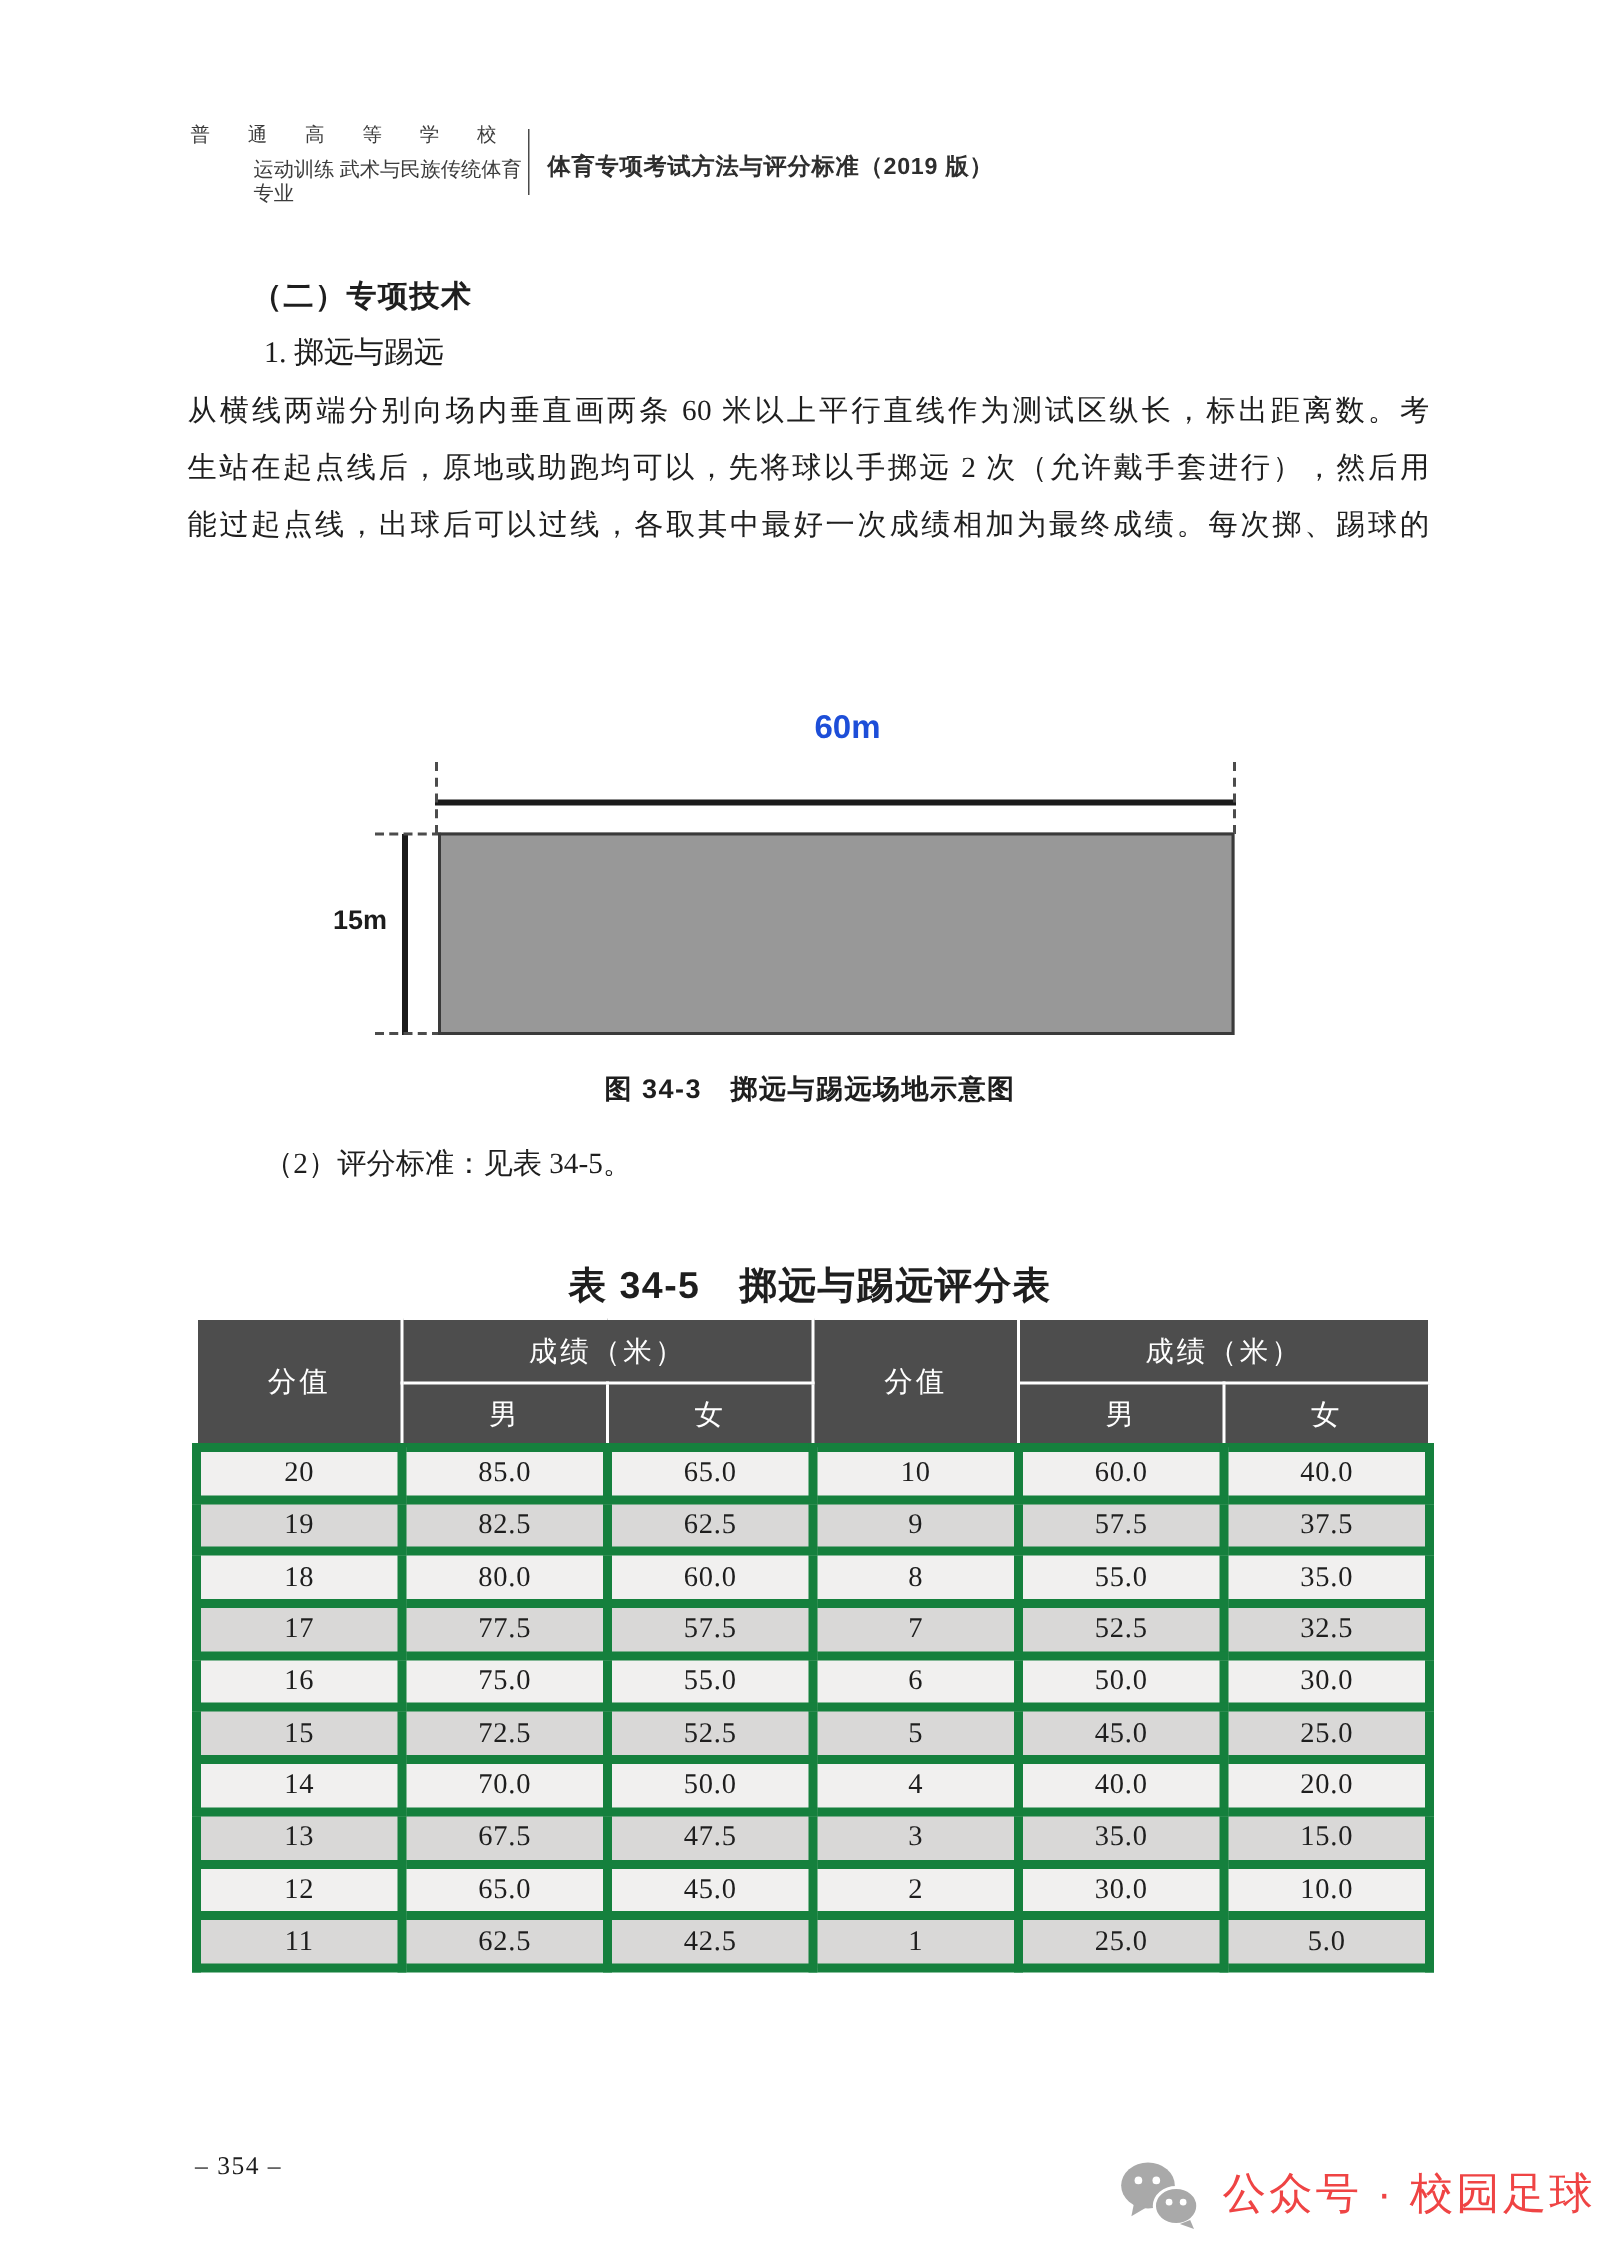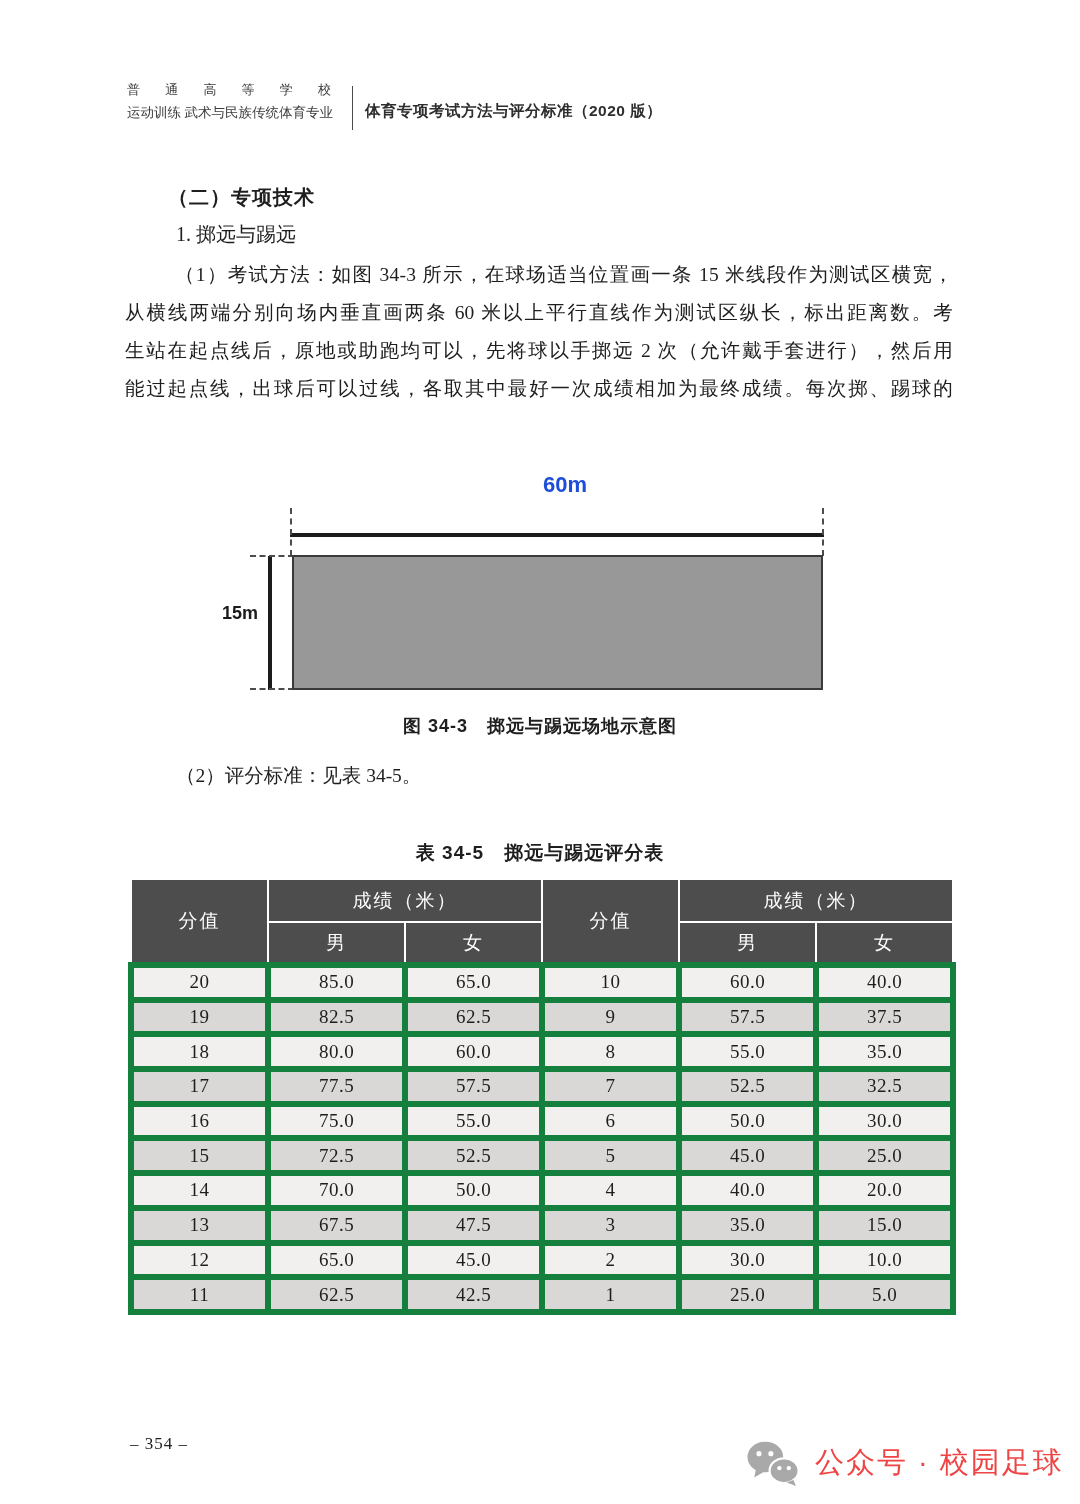--- a/index.html
+++ b/index.html
@@ -11,21 +11,21 @@
   }
   .abs { position:absolute; }
 
   
   .runhead-left { left:127px; top:82px; width:222px; }
   .runhead-line1 {
     font-size:13px; color:#3c3c3c; width:204px;
     text-align:justify; text-align-last:justify; letter-spacing:0;
     line-height:16px;
   }
-  .runhead-line2 { font-size:13.5px; color:#3c3c3c; margin-top:7px; line-height:16px; }
+  .runhead-line2 { font-size:13.5px; color:#3c3c3c; margin-top:7px; line-height:16px;margin-left:42px; }
   .runhead-divider { left:352px; top:86px; width:1px; height:44px; background:#4a4a4a; }
   .runhead-right {
     left:365px; top:101px; font-family:"Liberation Sans","DejaVu Sans",sans-serif;
     font-weight:700; font-size:15.5px; color:#2e2e2e; letter-spacing:0.5px;
   }
 
   
   .section-heading {
     left:168px; top:184px; font-family:"Liberation Sans","DejaVu Sans",sans-serif;
     font-weight:700; font-size:20px; letter-spacing:1px;
@@ -65,21 +65,21 @@
     font-family:"Liberation Sans","DejaVu Sans",sans-serif;
     font-weight:700; font-size:18px; letter-spacing:1px;
   }
 
   .scoring-note { left:176px; top:762px; font-size:19.5px; }
 
   
   .table-title {
     left:125px; top:840px; width:830px; text-align:center;
     font-family:"Liberation Sans","DejaVu Sans",sans-serif;
-    font-weight:700; font-size:19px; letter-spacing:1px;
+    font-weight:700; font-size:25px; letter-spacing:1px;
   }
   .score-table {
     left:128px; top:878px; width:828px;
     border-collapse:collapse; table-layout:fixed;
     font-size:19px;
   }
   .score-table col { width:16.666%; }
   .score-table th {
     background:#4d4d4d; color:#ffffff; font-weight:400;
     border:2px solid #ffffff; height:43px; letter-spacing:2px;
@@ -103,27 +103,26 @@
   .wechat-icon { width:56px; height:46px; }
 </style>
 </head>
 <body>
 
 <div class="abs runhead-left">
   <div class="runhead-line1">普通高等学校</div>
   <div class="runhead-line2">运动训练 武术与民族传统体育专业</div>
 </div>
 <div class="abs runhead-divider"></div>
-<div class="abs runhead-right">体育专项考试方法与评分标准（2020 版）</div>
+<div class="abs runhead-right">体育专项考试方法与评分标准（2019 版）</div>
 
 <div class="abs section-heading">（二）专项技术</div>
 <div class="abs subsection">1. 掷远与踢远</div>
 
 <div class="abs paragraph" id="paragraph">
-    <div class="para-line indent">（1）考试方法：如图 34-3 所示，在球场适当位置画一条 15 米线段作为测试区横宽，</div>
     <div class="para-line">从横线两端分别向场内垂直画两条 60 米以上平行直线作为测试区纵长，标出距离数。考</div>
     <div class="para-line">生站在起点线后，原地或助跑均可以，先将球以手掷远 2 次（允许戴手套进行），然后用</div>
     <div class="para-line">能过起点线，出球后可以过线，各取其中最好一次成绩相加为最终成绩。每次掷、踢球的</div>
   </div>
 
 <div class="abs fig-width-label">60m</div>
 <div class="abs dim-line-h"></div>
 <div class="abs vtick left"></div>
 <div class="abs vtick right"></div>
 <div class="abs fig-height-label">15m</div>

